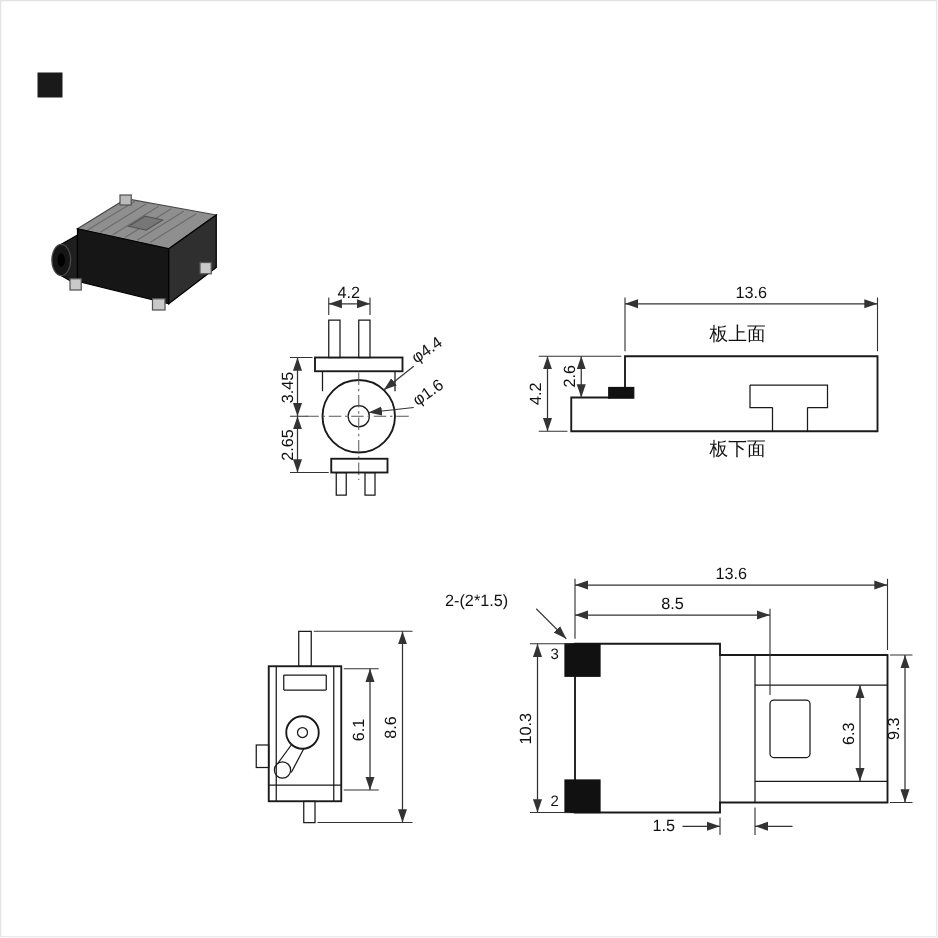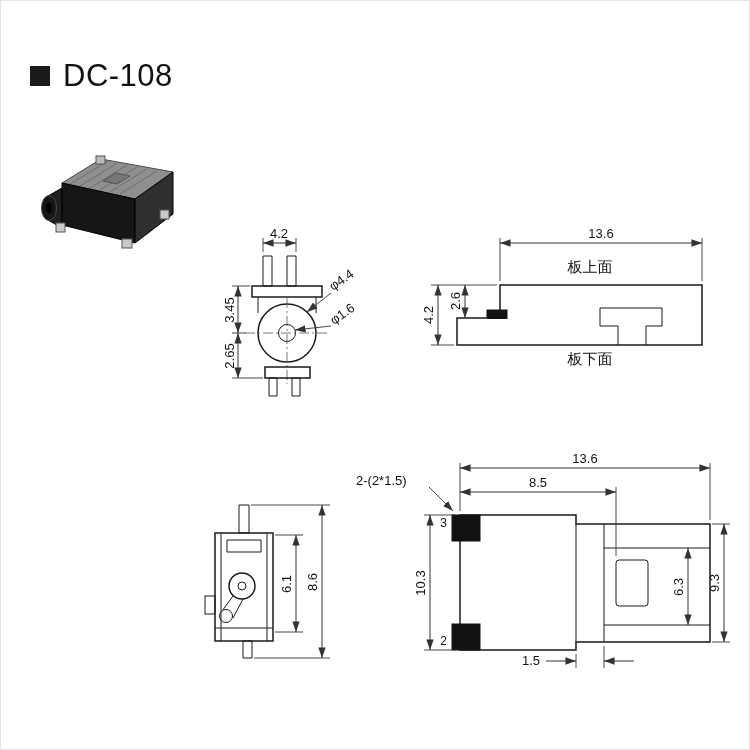--- a/index.html
+++ b/index.html
@@ -20,21 +20,20 @@
   .center{stroke:#555;stroke-width:0.8;fill:none;stroke-dasharray:10 3 2 3;}
   .pad{fill:#111;stroke:#111;}
 </style>
 </head>
 <body>
 
 <div class="page">
 
   <div class="title">
     <span class="bullet"></span>
-    <span class="text">DC-108</span>
   </div>
 
   <svg class="sheet" width="750" height="750" viewBox="0 0 750 750">
     <defs>
       <marker id="arr" viewBox="0 0 10 8" markerWidth="11" markerHeight="8.8" refX="9.6" refY="4" orient="auto-start-reverse" markerUnits="userSpaceOnUse">
         <path d="M0,0.7 L9.6,4 L0,7.3 Z" fill="#333"></path>
       </marker>
     </defs>
 
     <g>

